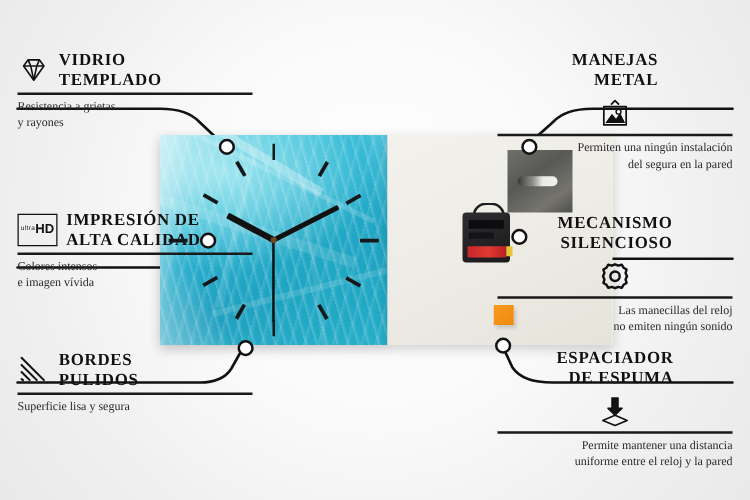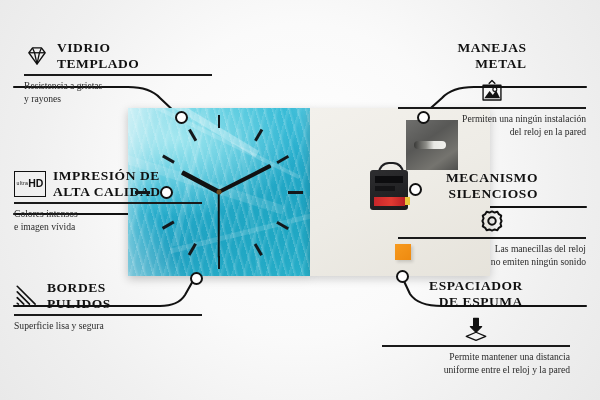--- a/index.html
+++ b/index.html
@@ -168,21 +168,21 @@
     <div id="foam-spacer"></div>
   </div>
 
   <div class="dot" style="left:175px;top:111px;"></div>
   <div class="dot" style="left:160px;top:186px;"></div>
   <div class="dot" style="left:190px;top:272px;"></div>
   <div class="dot" style="left:417px;top:111px;"></div>
   <div class="dot" style="left:409px;top:183px;"></div>
   <div class="dot" style="left:396px;top:270px;"></div>
 
-  <div class="feat left" style="left:24px;top:40px;">
+  <div class="feat left" style="left:14px;top:40px;">
     <div class="head">
       <svg class="ico" viewBox="0 0 32 32">
         <g fill="none" stroke="#111" stroke-width="1.6" stroke-linejoin="round">
           <path d="M6 12 L16 26 L26 12 L21.5 6 L10.5 6 Z"></path>
           <path d="M6 12 H26"></path>
             <path d="M10.5 6 L13 12 L16 26"></path>
             <path d="M21.5 6 L19 12 L16 26"></path>
         </g>
       </svg>
       <div>
@@ -240,21 +240,21 @@
         <g fill="none" stroke="#111" stroke-width="1.7" stroke-linejoin="round">
           <path d="M12 7 L16 3 L20 7"></path>
           <rect x="5" y="9" width="22" height="18"></rect>
           <path d="M6.5 25 L13 16 L17 21 L21 15 L26 25 Z" fill="#111" stroke="none"></path>
           <circle cx="19.5" cy="14" r="2.4" fill="#fff" stroke="#111" stroke-width="1.4"></circle>
         </g>
       </svg>
     </div>
     <div class="rule"></div>
     <div class="desc">Permiten una ningún instalación</div>
-    <div class="desc">del reloj en la pared</div>
+    <div class="desc">del segura en la pared</div>
   </div>
 
   <div class="feat right" style="left:398px;top:170px;">
     <div class="head">
       <div>
         <div class="ttl">MECANISMO</div>
         <div class="ttl">SILENCIOSO</div>
       </div>
       <svg class="ico" viewBox="0 0 32 32">
         <g fill="none" stroke="#111" stroke-width="2.4" stroke-linejoin="round">
@@ -264,21 +264,21 @@
                    L5.6 12.8 L4.6 9.4 L7.6 7.6 L9.4 4.6 L12.8 5.6 Z"></path>
           <circle cx="16" cy="16" r="4.6"></circle>
         </g>
       </svg>
     </div>
     <div class="rule"></div>
     <div class="desc">Las manecillas del reloj</div>
     <div class="desc">no emiten ningún sonido</div>
   </div>
 
-  <div class="feat right" style="left:382px;top:278px;">
+  <div class="feat right" style="left:398px;top:278px;">
     <div class="head">
       <div>
         <div class="ttl">ESPACIADOR</div>
         <div class="ttl">DE ESPUMA</div>
       </div>
       <svg class="ico" viewBox="0 0 32 32">
         <g fill="#111" stroke="#111" stroke-width="1.4" stroke-linejoin="round">
           <path d="M13 3 H19 V13 H23 L16 20 L9 13 H13 Z"></path>
         </g>
         <g fill="none" stroke="#111" stroke-width="1.6" stroke-linejoin="round">

